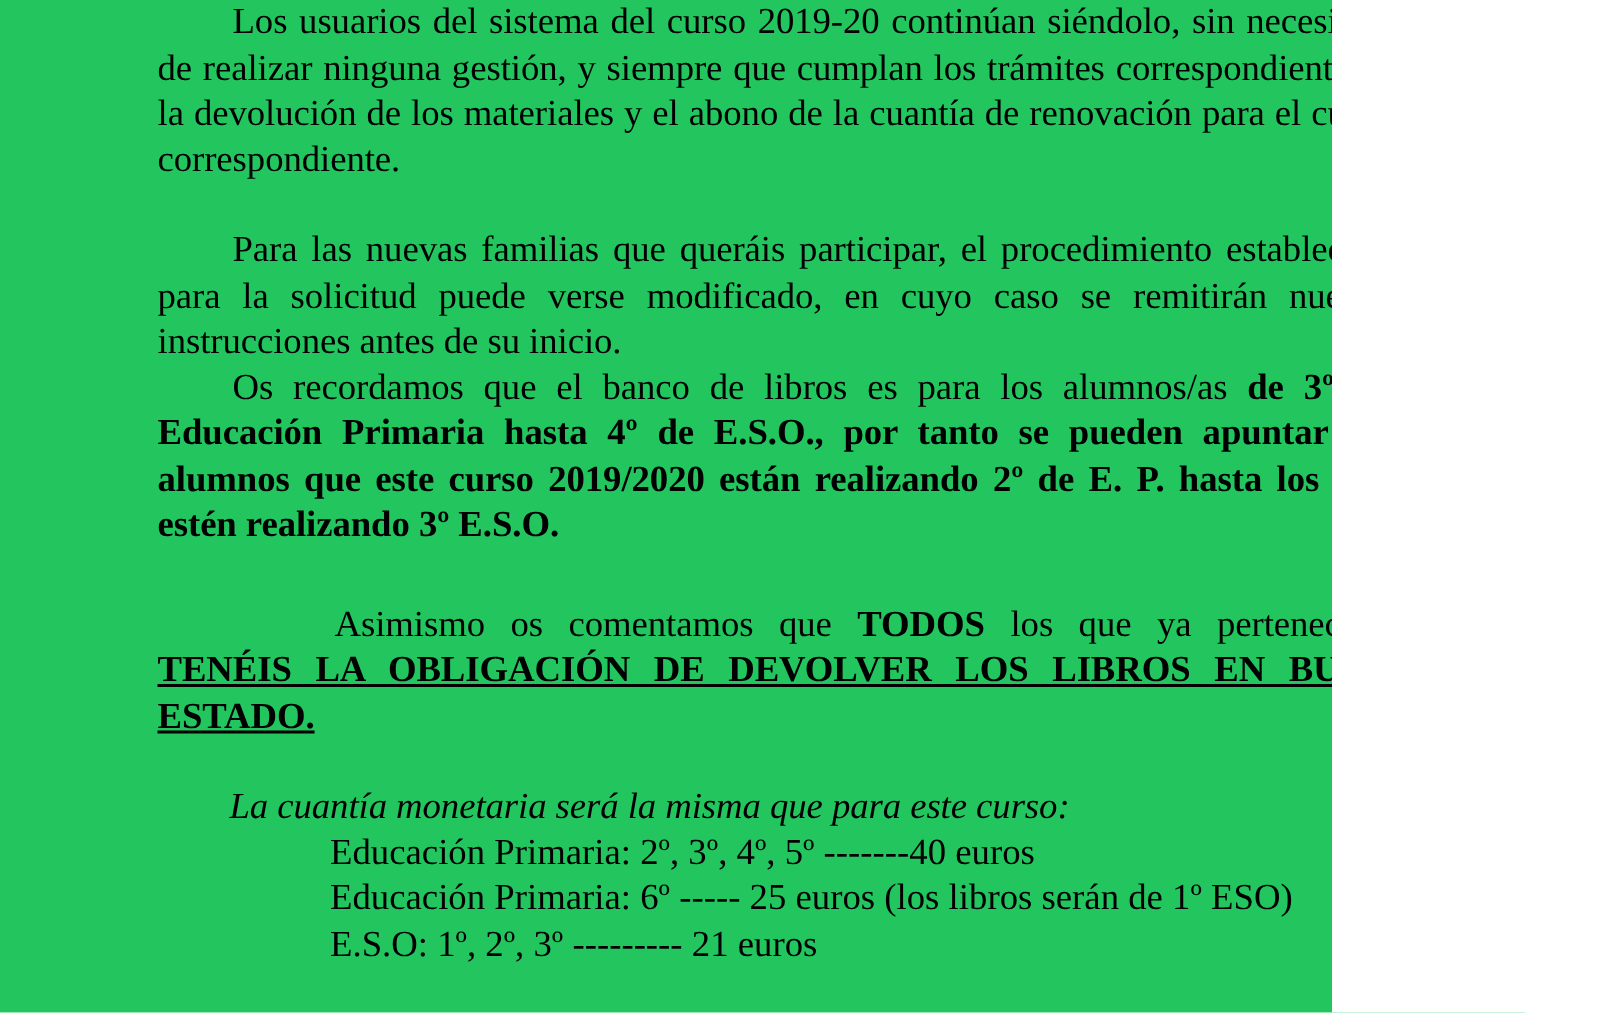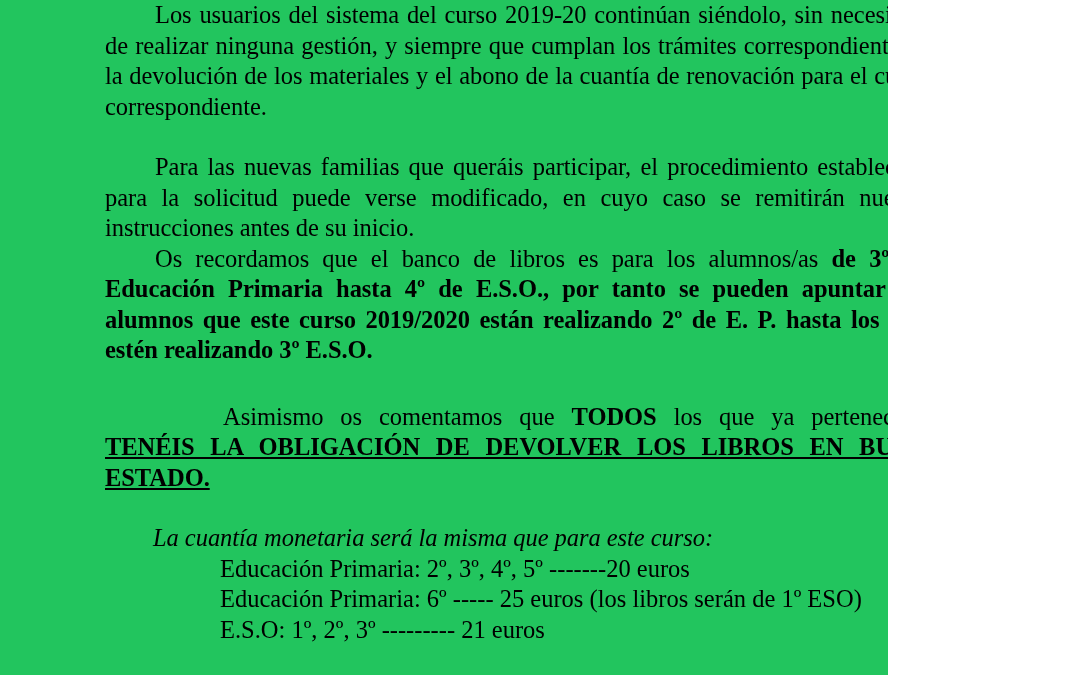--- a/index.html
+++ b/index.html
@@ -70,21 +70,21 @@
 
     <p class="ind-sm gap-lg"><span>Para las nuevas familias que queráis participar, el procedimiento establecido para la solicitud puede verse modificado, en cuyo caso se remitirán nuevas instrucciones antes de su inicio.</span></p>
 
     <p class="ind-sm gap-xs"><span>Os recordamos que el banco de libros es para los alumnos/as </span><b>de 3º de Educación Primaria hasta 4º de E.S.O., por tanto se pueden apuntar los alumnos que este curso 2019/2020 están realizando 2º de E. P. hasta los que estén realizando 3º E.S.O.</b></p>
 
     <p class="ind-lg gap-md"><span>Asimismo os comentamos que </span><b>TODOS</b><span> los que ya pertenecéis, </span><span class="bu">TENÉIS LA OBLIGACIÓN DE DEVOLVER LOS LIBROS EN BUEN ESTADO.</span></p>
 
     <p class="ind-md gap-lg"><span>La cuantía monetaria será la misma que para este curso:</span></p>
 
     <ul class="price-list gap-md">
-      <li>Educación Primaria: 2º, 3º, 4º, 5º -------20 euros</li>
+      <li>Educación Primaria: 2º, 3º, 4º, 5º -------40 euros</li>
       <li>Educación Primaria: 6º ----- 25 euros (los libros serán de 1º ESO)</li>
       <li>E.S.O: 1º, 2º, 3º --------- 21 euros</li>
     </ul>
 
     <p class="ind-sm gap-lg block-underline"><span>(Por supuesto en TODOS LOS CASOS, LOS LIBROS SE HAN DE DEVOLVER EN BUEN ESTADO)</span></p>
 
   </div>
 </div>
 
 </body></html>

